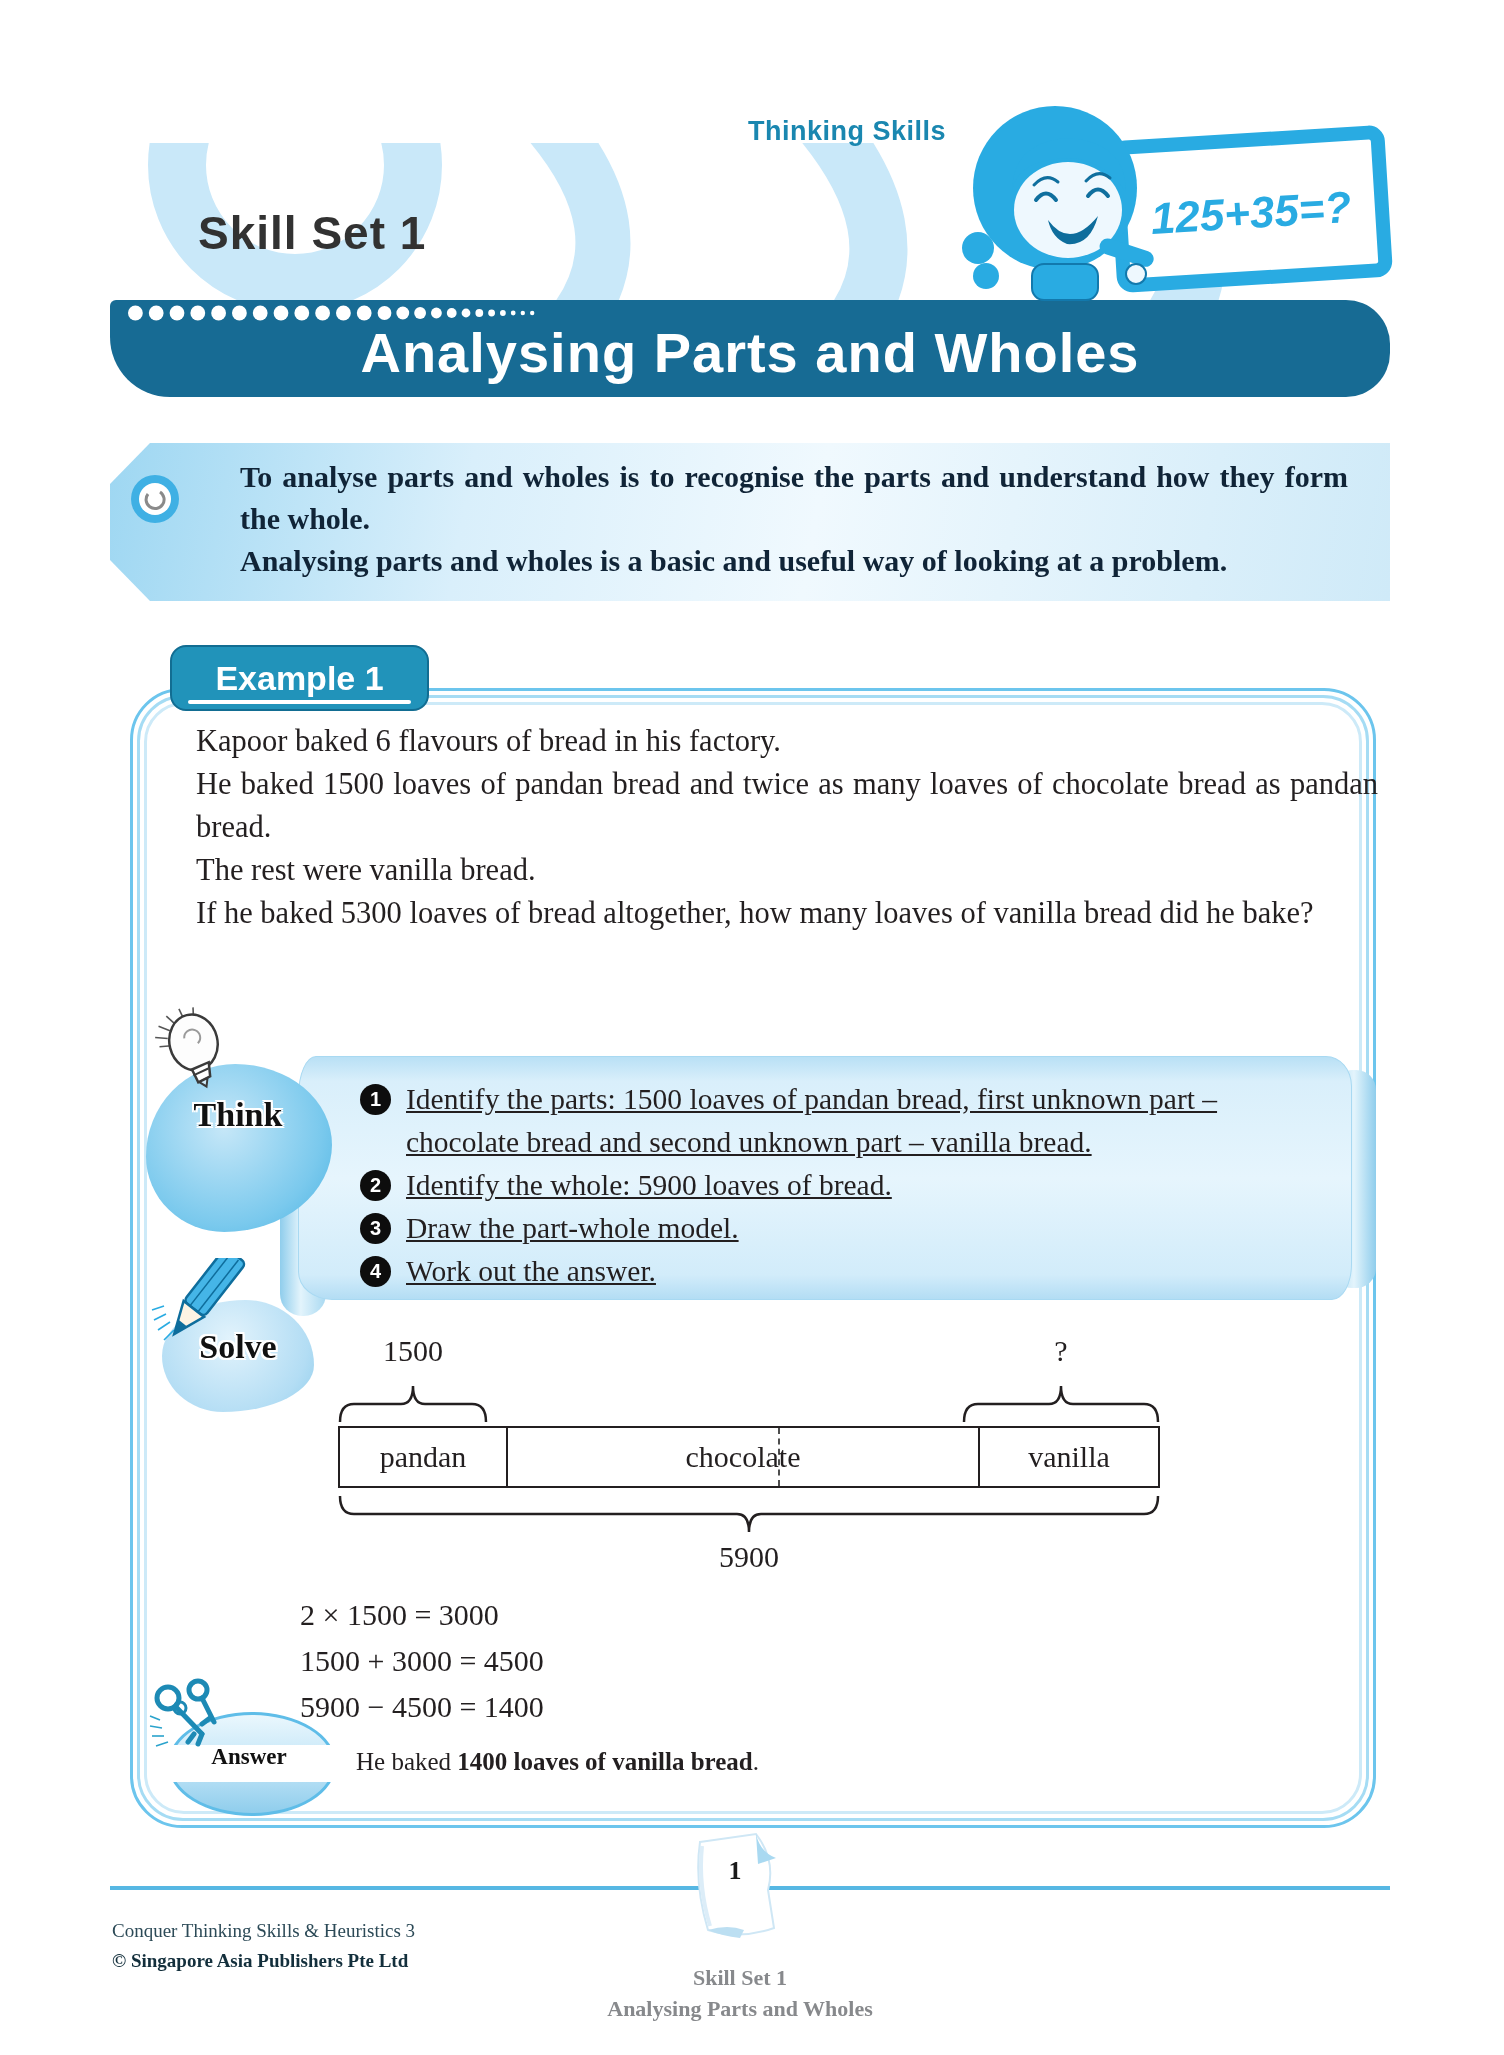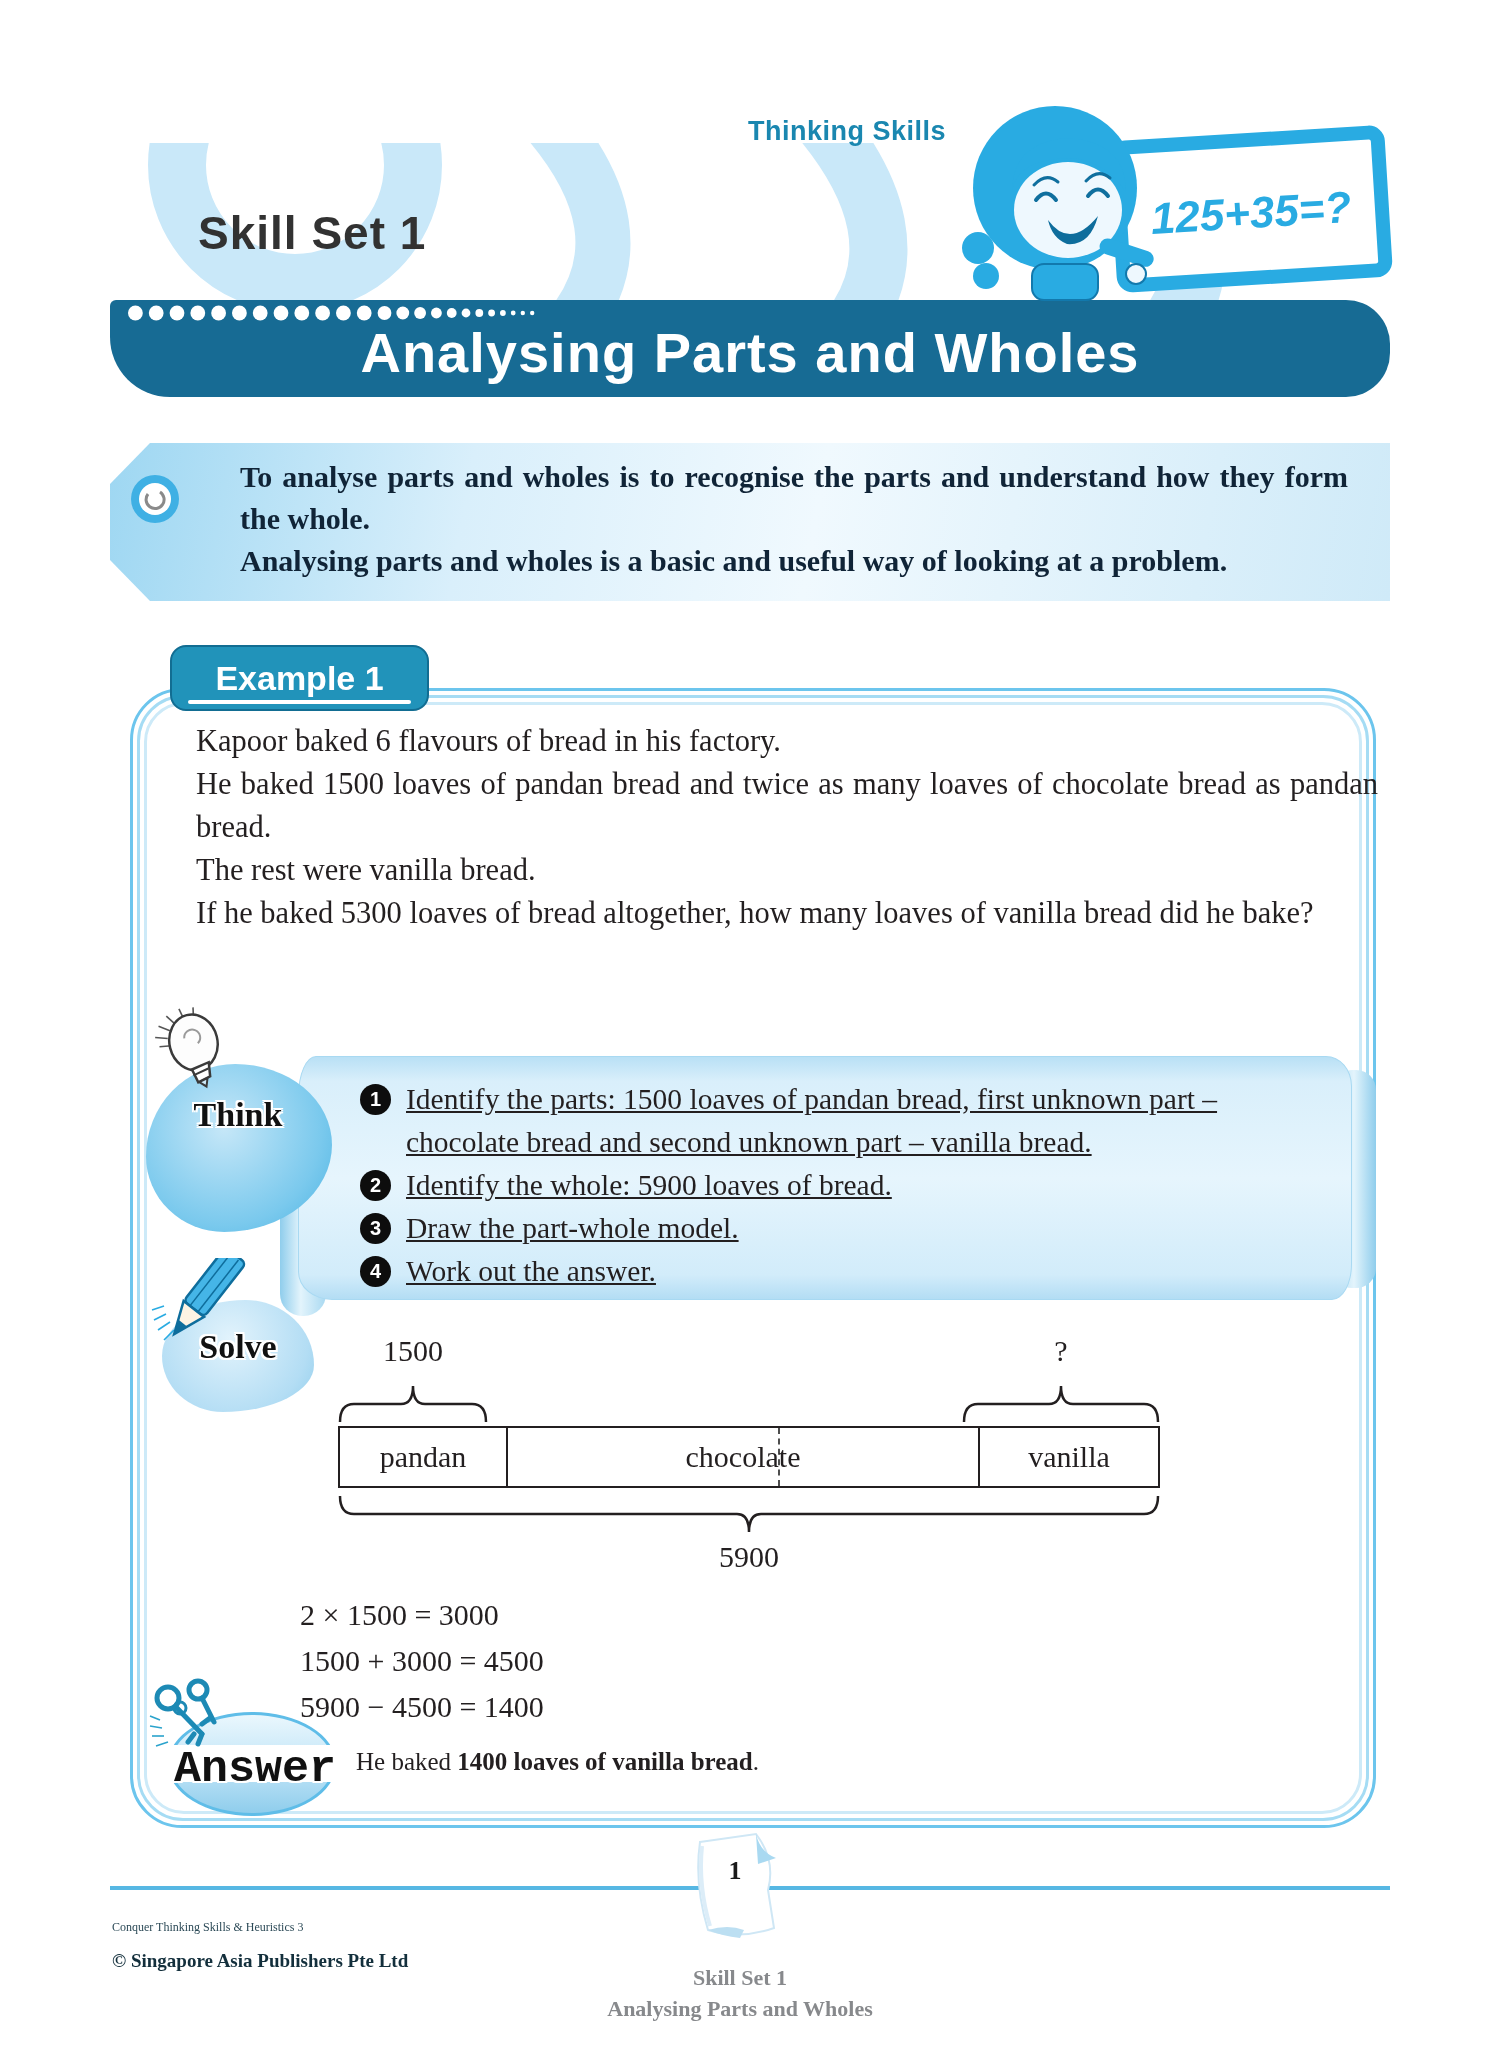--- a/index.html
+++ b/index.html
@@ -87,30 +87,30 @@
   .cell span{position:relative;z-index:1;}
   .total-val{position:absolute;left:0;top:206px;width:822px;text-align:center;}
 
   .equations{left:300px;top:1592px;font-size:30px;line-height:46px;z-index:3;}
 
   
   .keys-icon{left:146px;top:1676px;width:84px;height:82px;z-index:6;}
   .answer-blob{left:168px;top:1712px;width:162px;height:98px;z-index:4;border-radius:50%;
     background:linear-gradient(180deg,#eaf7fd 0%,#bfe4f7 55%,#8fcdec 100%);border:3px solid #5fbde8;}
   .answer-band{left:158px;top:1745px;width:182px;height:37px;background:#ffffff;z-index:5;}
-  .answer-label{left:164px;top:1744px;width:182px;font-size:45px;font-family:Liberation Mono, monospace;}
+  .answer-label{left:158px;top:1744px;width:182px;font-size:23px;}
   .answer-sentence{left:356px;top:1748px;font-size:25px;z-index:3;}
   .answer-sentence .bold{font-weight:bold;}
 
   
   .footer-line{left:110px;top:1886px;width:1280px;height:4px;background:#56b7e3;z-index:1;}
   .paper-marker{left:688px;top:1832px;width:96px;height:106px;z-index:2;}
   .page-number{left:700px;top:1856px;width:70px;text-align:center;font-weight:bold;
     font-size:26px;color:#1a1a1a;z-index:3;}
-  .footer-book{left:112px;top:1920px;font-size:12px;color:#2c4a57;}
+  .footer-book{left:112px;top:1920px;font-size:19px;color:#2c4a57;}
   .footer-pub{left:112px;top:1950px;font-size:19px;font-weight:bold;color:#132f3c;}
   .footer-center{left:440px;top:1962px;width:600px;text-align:center;color:#87898c;
     font-weight:bold;font-size:22px;line-height:31px;}
 </style>
 </head>
 <body>
 
 <div class="page">
 
   <svg class="abs swirls" viewBox="0 0 1280 157" preserveAspectRatio="none">

